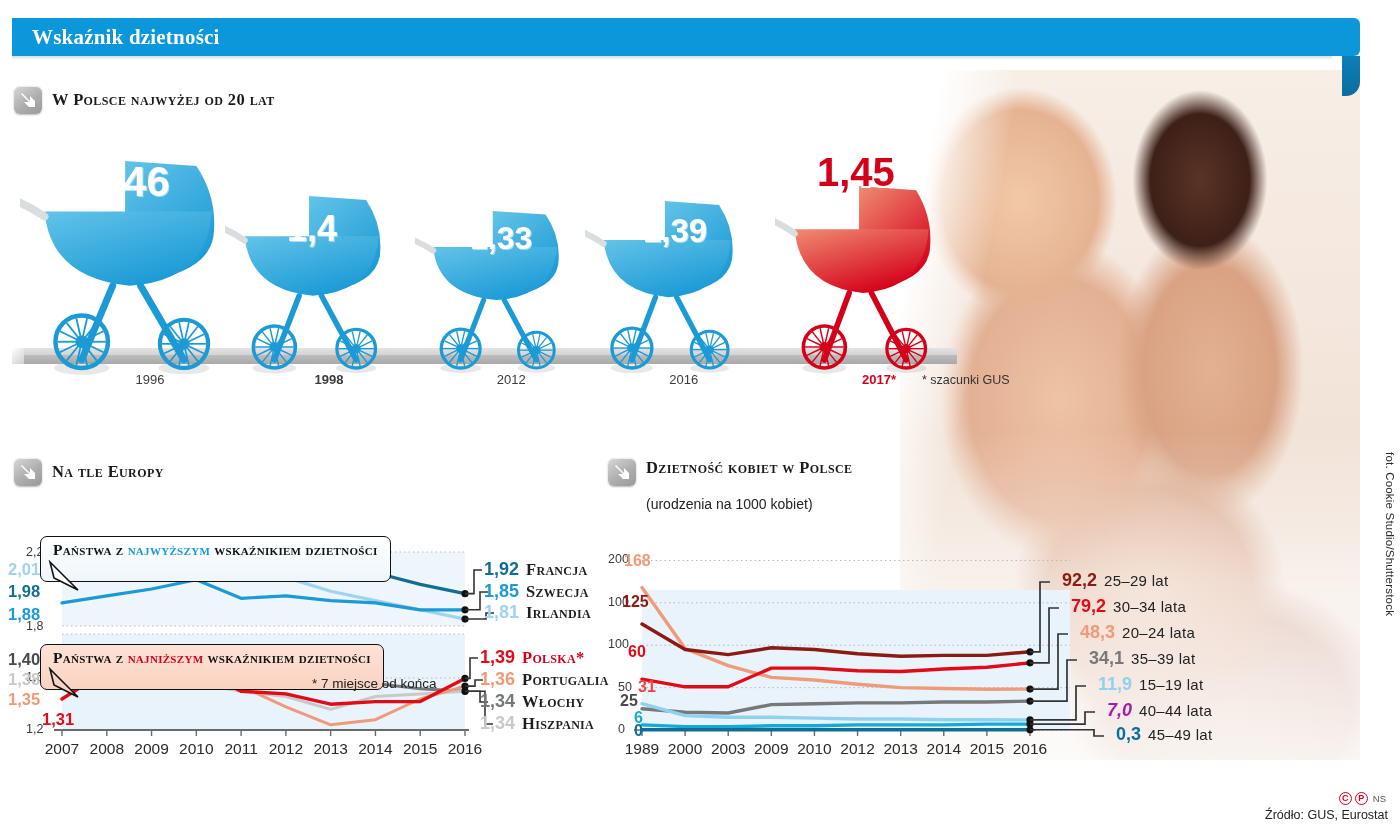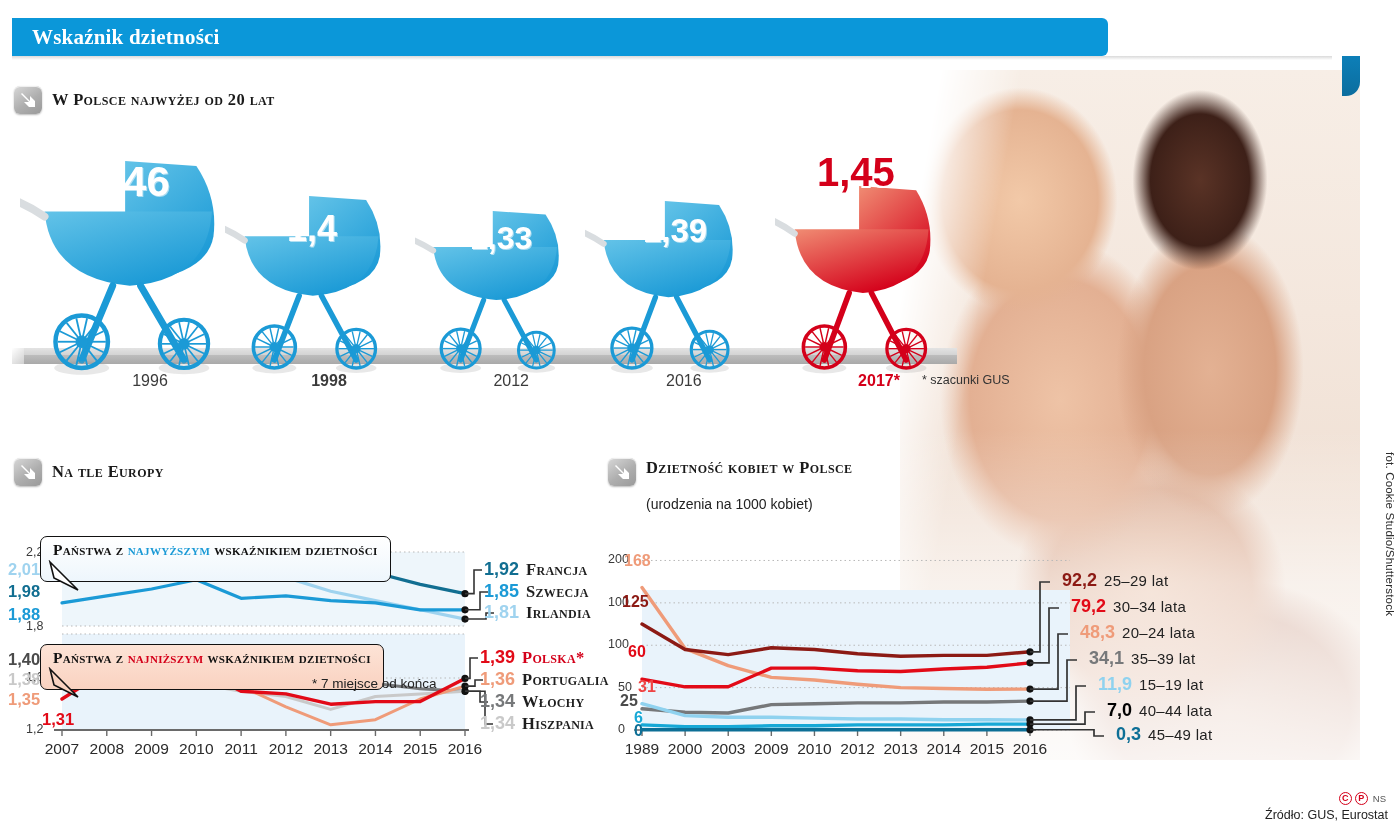--- a/index.html
+++ b/index.html
@@ -29,21 +29,21 @@
   }
   .photo-fade-btm {
     position: absolute; left: 900px; top: 430px; width: 460px; height: 340px;
     background: linear-gradient(180deg, rgba(255,255,255,0) 0%, rgba(255,255,255,0.55) 45%, rgba(255,255,255,0.88) 100%);
     z-index: 2; pointer-events: none;
   }
 
   
   .banner-wrap { position: absolute; left: 12px; top: 18px; width: 1370px; height: 38px; z-index: 6; }
   .banner {
-    position: absolute; left: 0; top: 0; width: 1096px; height: 38px;
+    position: absolute; left: 0; top: 0; width: 1348px; height: 38px;
     background: #0b97d9;
     border-radius: 0 6px 6px 0;
   }
   .banner-title {
     position: absolute; left: 20px; top: 7px;
     color: #ffffff; font-family: "Liberation Serif", serif;
     font-size: 21px; font-weight: 700; letter-spacing: .2px;
   }
   .banner-tail {
     position: absolute; left: 1330px; top: 38px; width: 18px; height: 40px;
@@ -82,21 +82,21 @@
   }
   .ground {
     position: absolute; left: 12px; top: 348px; width: 945px; height: 16px; z-index: 2;
     background: linear-gradient(180deg,#e3e3e3 0%, #d4d4d4 42%, #bdbdbd 44%, #a9a9a9 100%);
   }
   .ground:after{
     content:""; position:absolute; left:0; top:0; width:12px; height:16px;
     background:linear-gradient(135deg,#ffffff 0%, #cfcfcf 100%);
   }
   .yr {
-    position: absolute; top: 372px; font-size: 16px; color: #3b3b3b; z-index: 5;
+    position: absolute; top: 372px; font-size: 13px; color: #3b3b3b; z-index: 5;
     text-align: center; white-space: nowrap;
   }
   .yr.red { color: #d4001a; font-weight: 700; }
   .note-star { position: absolute; top: 373px; left: 922px; font-size: 12.5px; color: #333; z-index: 5; }
 
   
   .chart-box { position: absolute; z-index: 5; }
   .axis-lab { position: absolute; font-size: 12.5px; color: #3a3a3a; }
   .xlab { position: absolute; font-size: 15.5px; color: #2a2a2a; white-space: nowrap; }
   .startval { position: absolute; font-weight: 700; font-size: 16.5px; white-space: nowrap; }
@@ -623,21 +623,21 @@
       </div>
       <div class="legend-row" style="left: 489px; top: 118px;">
         <span class="legend-val" style="color: rgb(118, 120, 122);">34,1</span>
         <span class="legend-name plain">35–39 lat</span>
       </div>
       <div class="legend-row" style="left: 498px; top: 144px;">
         <span class="legend-val" style="color: rgb(143, 210, 239);">11,9</span>
         <span class="legend-name plain">15–19 lat</span>
       </div>
       <div class="legend-row" style="left: 507px; top: 170px;">
-        <span class="legend-val" style="color: #000000;">7,0</span>
+        <span class="legend-val" style="color: #a21caf; font-style: italic;">7,0</span>
         <span class="legend-name plain">40–44 lata</span>
       </div>
       <div class="legend-row" style="left: 516px; top: 194px;">
         <span class="legend-val" style="color: rgb(13, 111, 150);">0,3</span>
         <span class="legend-name plain">45–49 lat</span>
       </div>
     </div>
 
   <div class="photocred">fot. Cookie Studio/Shutterstock</div>
   <div class="cp">

